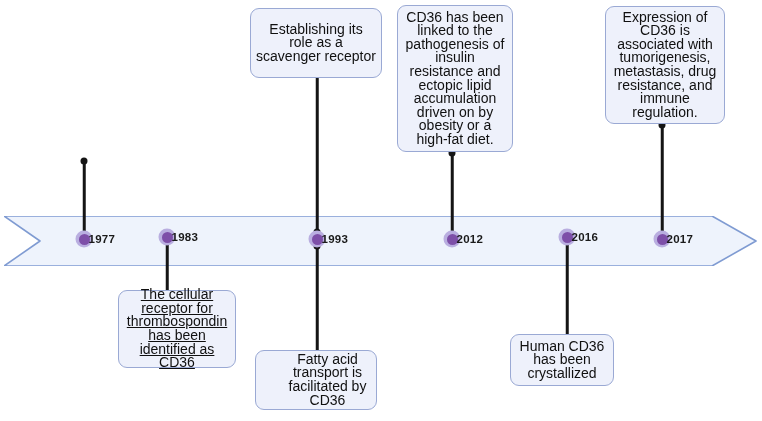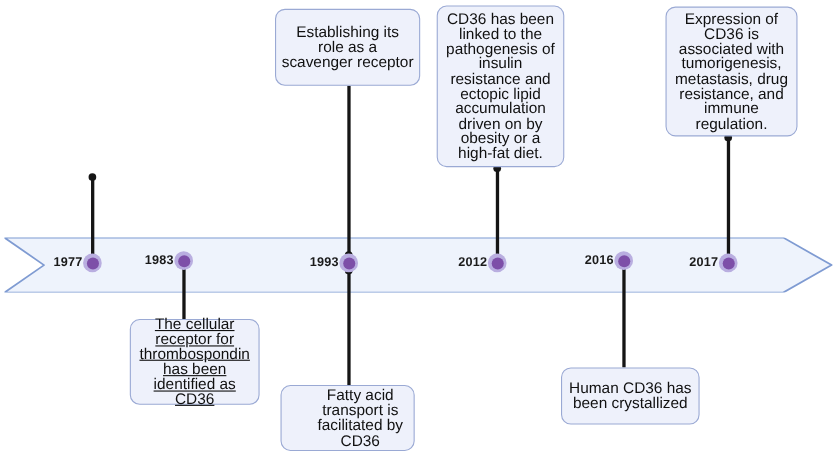--- a/index.html
+++ b/index.html
@@ -31,20 +31,21 @@
   
   .year {
     position: absolute;
     font-size: 11.5px;
     font-weight: bold;
     color: #1a1a1a;
     letter-spacing: 0.2px;
     white-space: nowrap;
     text-align: right;
     transform: translate(-100%, -50%);
+    margin-left: 40px;
   }
 
   
   .marker {
     position: absolute;
     width: 17px;
     height: 17px;
     border-radius: 50%;
     background: #b9aee0;
     transform: translate(-50%, -50%);
@@ -150,21 +151,21 @@
   </div>
 
   <div class="box" style="left:255px; top:350px; width:122px; height:60px;padding-left:28px;">
     <span>Fatty acid transport is facilitated by CD36</span>
   </div>
 
   <div class="box" style="left:397px; top:5px; width:116px; height:147px;">
     <span>CD36 has been linked to the pathogenesis of insulin resistance and ectopic lipid accumulation driven on by obesity or a high-fat diet.</span>
   </div>
 
-  <div class="box" style="left:510px; top:334px; width:126px; height:52px;">
+  <div class="box" style="left:510px; top:334px; width:104px; height:52px;">
     <span>Human CD36 has been crystallized</span>
   </div>
 
   <div class="box" style="left:605px; top:6px; width:120px; height:118px;">
     <span>Expression of CD36 is associated with tumorigenesis, metastasis, drug resistance, and immune regulation.</span>
   </div>
 
 </div>
 
 </body></html>

